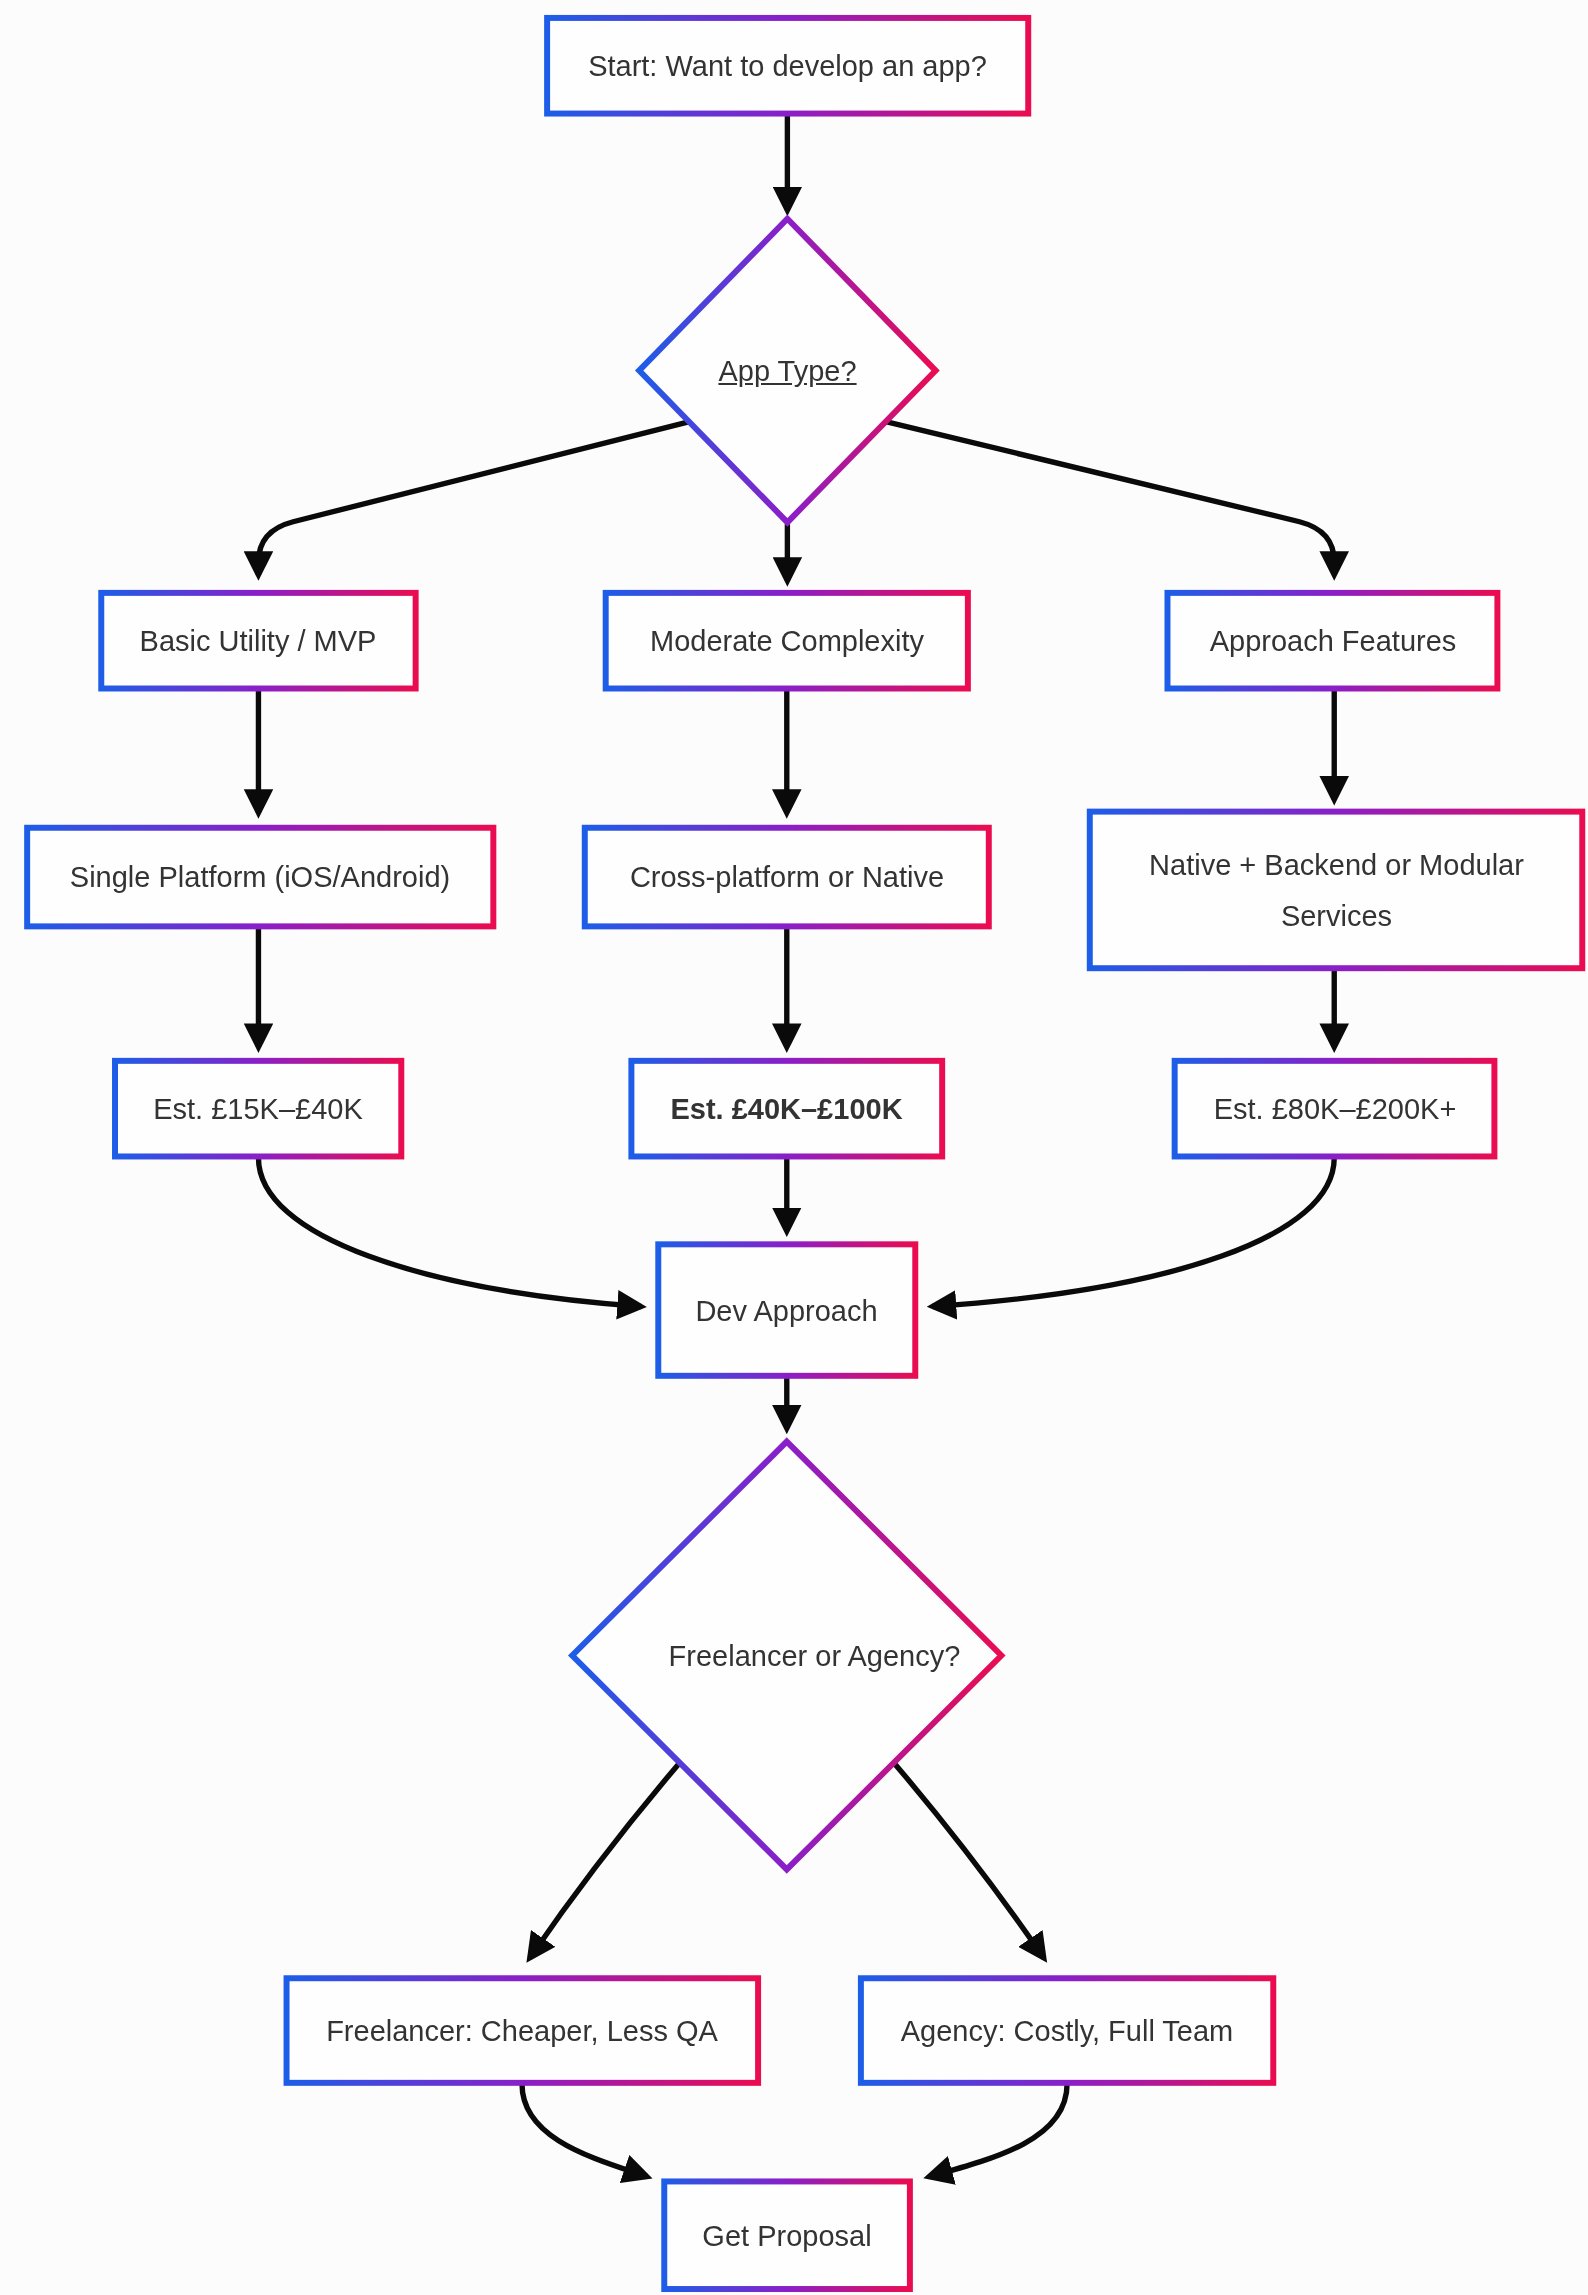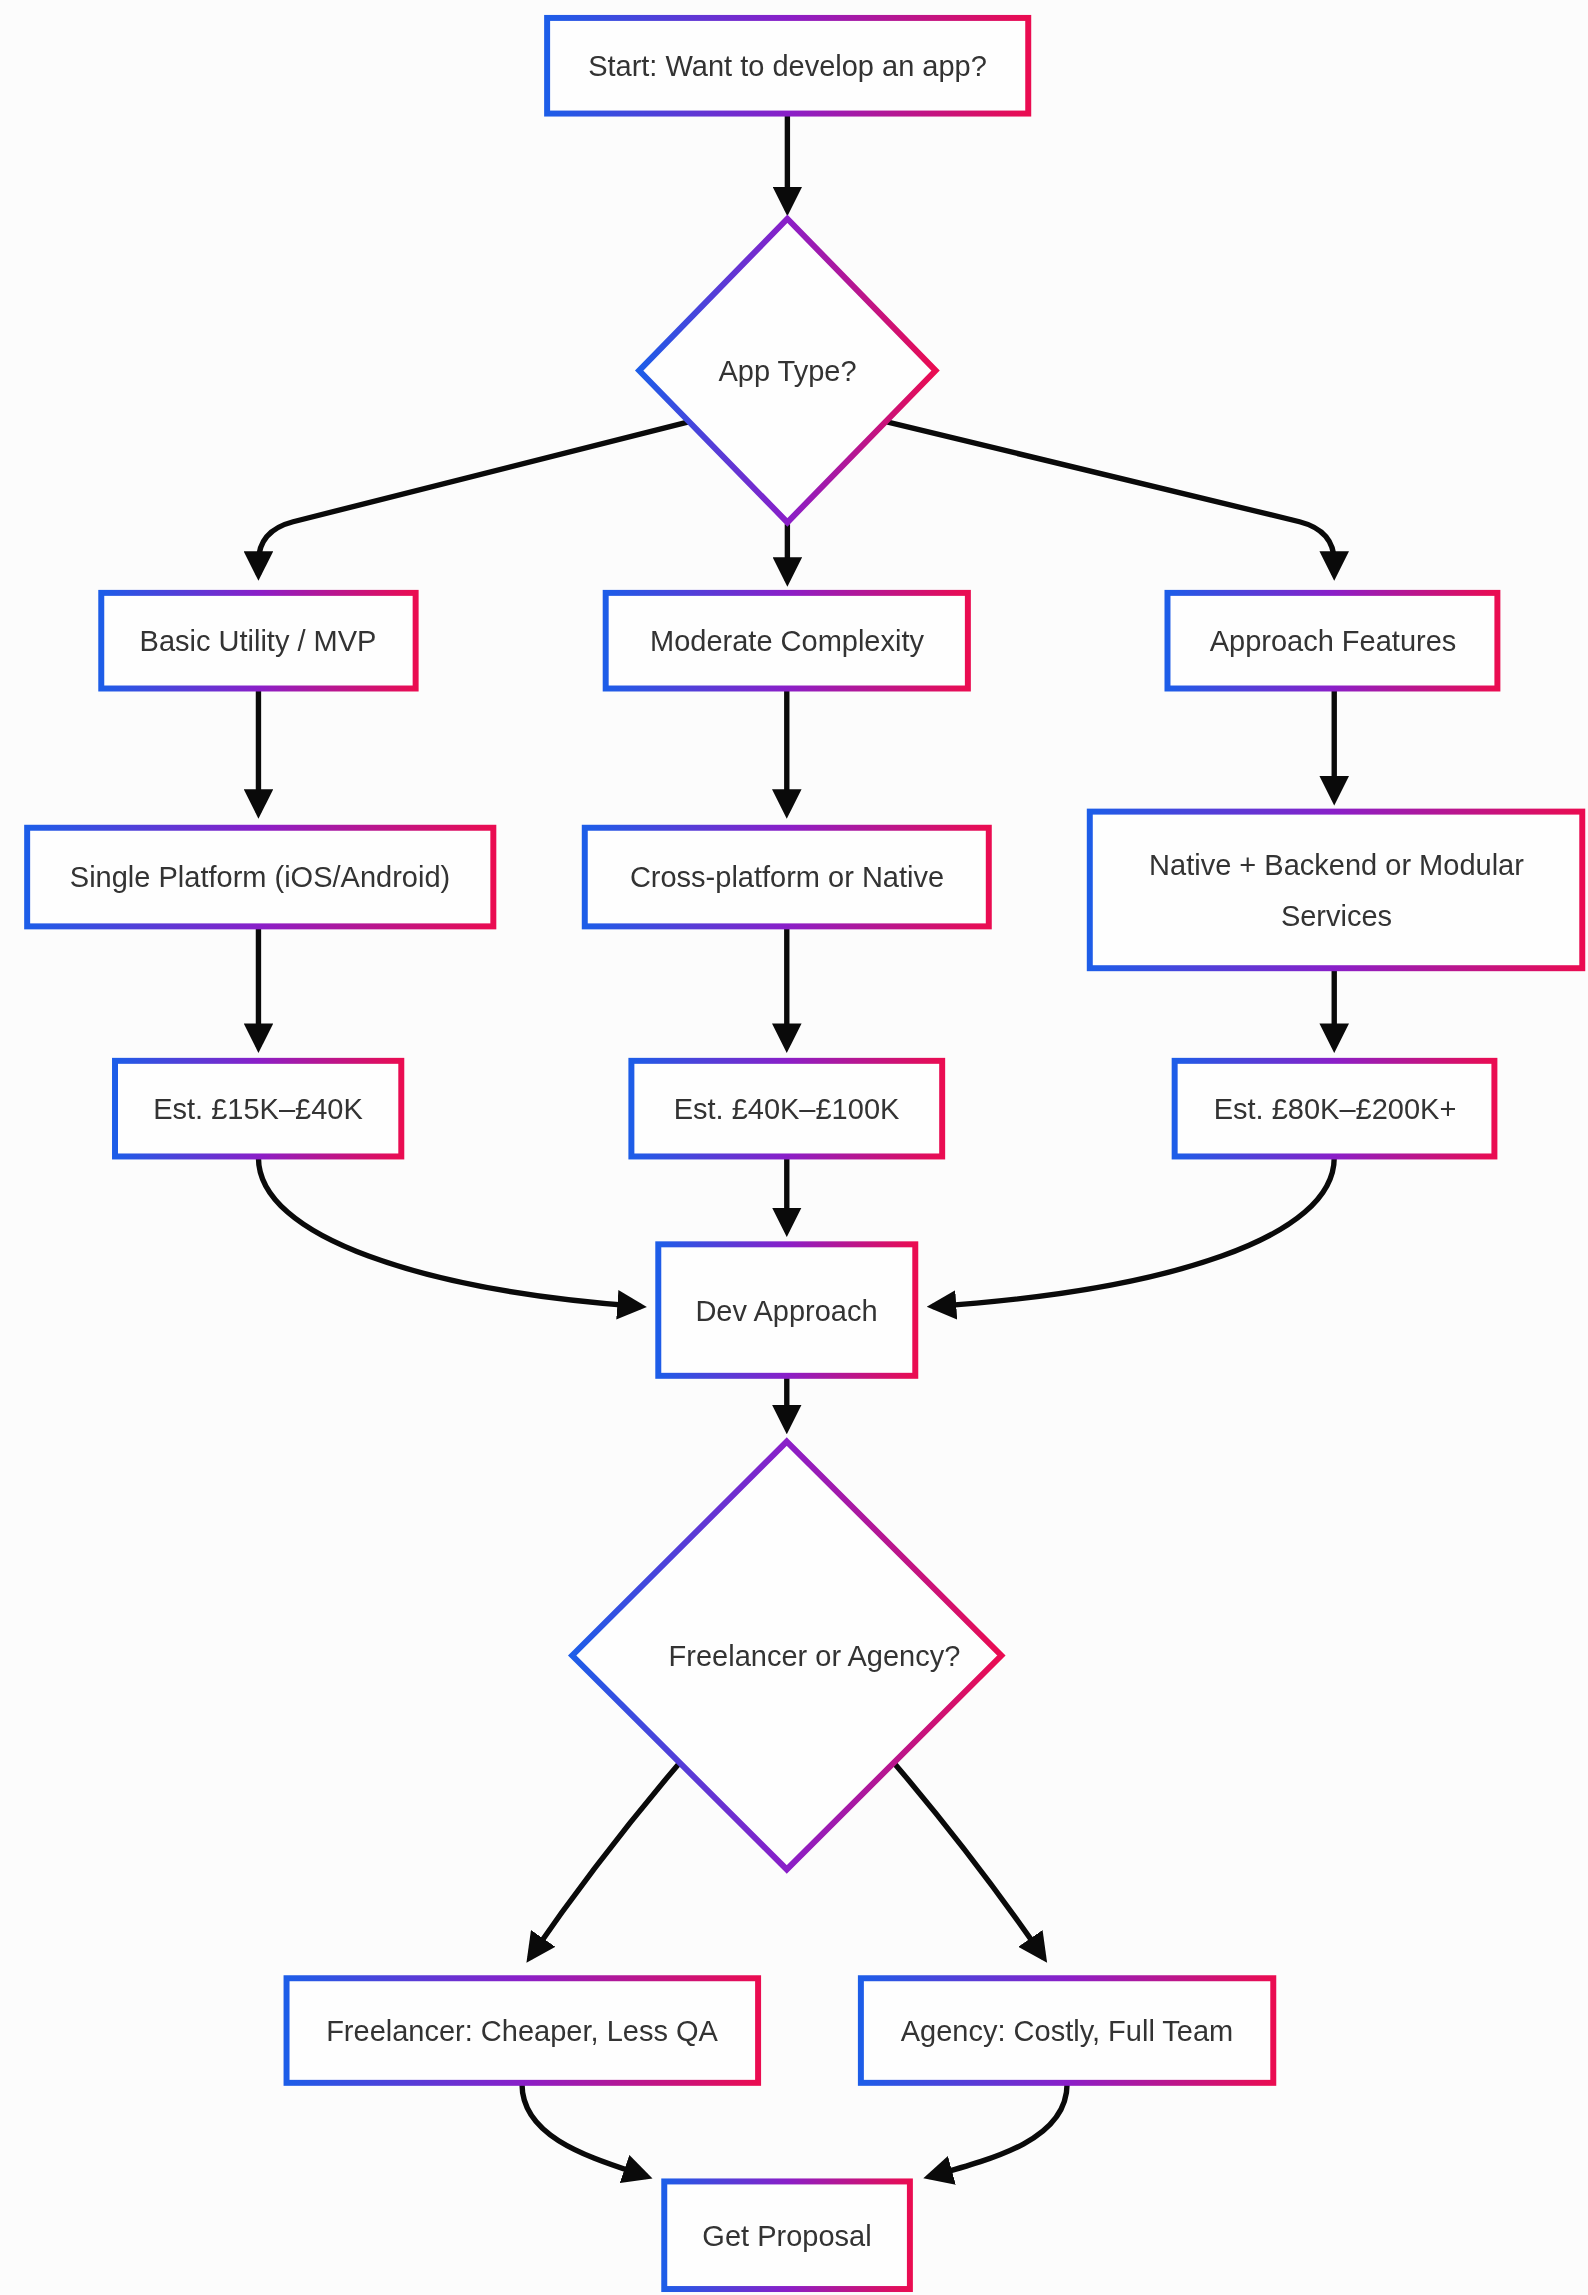--- a/index.html
+++ b/index.html
@@ -76,37 +76,37 @@
       <rect class="node-shape" x="1081" y="2082" width="430" height="220" style="fill: rgb(254, 254, 254);"></rect>
       <polygon class="node-shape" points="1296,2412 1655,2770 1296,3128 937,2770" style="fill: rgb(254, 254, 254);"></polygon>
       <rect class="node-shape" x="459" y="3310" width="789" height="175" style="fill: rgb(254, 254, 254);"></rect>
       <rect class="node-shape" x="1420" y="3310" width="690" height="175" style="fill: rgb(254, 254, 254);"></rect>
       <rect class="node-shape" x="1091" y="3650" width="411" height="180" style="fill: rgb(254, 254, 254);"></rect>
     </g>
   </svg>
 
   <div class="label" style="left: 535px; top: 18px; width: 481px; height: 96px; color: rgb(51, 51, 51);">Start: Want to develop an app?</div>
 
-  <div class="label" style="left: 627px; top: 219px; width: 297px; height: 304px; color: rgb(51, 51, 51);">App Type?</div>
+  <div class="label" style="left: 627px; top: 219px; width: 297px; height: 304px; color: rgb(51, 51, 51); text-decoration: underline;">App Type?</div>
 
   <div class="label" style="left: 89px; top: 593px; width: 314px; height: 96px; color: rgb(51, 51, 51);">Basic Utility / MVP</div>
 
   <div class="label" style="left: 594px; top: 593px; width: 362px; height: 96px; color: rgb(51, 51, 51);">Moderate Complexity</div>
 
   <div class="label" style="left: 1156px; top: 593px; width: 330px; height: 96px; color: rgb(51, 51, 51);">Approach Features</div>
 
   <div class="label" style="left: 15px; top: 828px; width: 466px; height: 99px; color: rgb(51, 51, 51);">Single Platform (iOS/Android)</div>
 
   <div class="label" style="left: 573px; top: 828px; width: 404px; height: 99px; color: rgb(51, 51, 51);">Cross-platform or Native</div>
 
   <div class="label wrap" style="left: 1078px; top: 812px; width: 493px; height: 157px; color: rgb(51, 51, 51);">Native + Backend or Modular Services</div>
 
   <div class="label" style="left: 103px; top: 1061px; width: 286px; height: 96px; color: rgb(51, 51, 51);">Est. £15K–£40K</div>
 
-  <div class="label" style="left: 619px; top: 1061px; width: 311px; height: 96px; color: rgb(51, 51, 51);">Est. £40K–£100K</div>
+  <div class="label" style="left: 619px; top: 1061px; width: 311px; height: 96px; color: rgb(51, 51, 51); font-weight: bold;">Est. £40K–£100K</div>
 
   <div class="label" style="left: 1163px; top: 1061px; width: 320px; height: 96px; color: rgb(51, 51, 51);">Est. £80K–£200K+</div>
 
   <div class="label" style="left: 646px; top: 1245px; width: 257px; height: 132px; color: rgb(51, 51, 51);">Dev Approach</div>
 
   <div class="label" style="left: 588px; top: 1442px; width: 429px; height: 428px; color: rgb(51, 51, 51);">Freelancer or Agency?</div>
 
   <div class="label" style="left: 274px; top: 1979px; width: 472px; height: 105px; color: rgb(51, 51, 51);">Freelancer: Cheaper, Less QA</div>
 
   <div class="label" style="left: 849px; top: 1979px; width: 412px; height: 105px; color: rgb(51, 51, 51);">Agency: Costly, Full Team</div>

